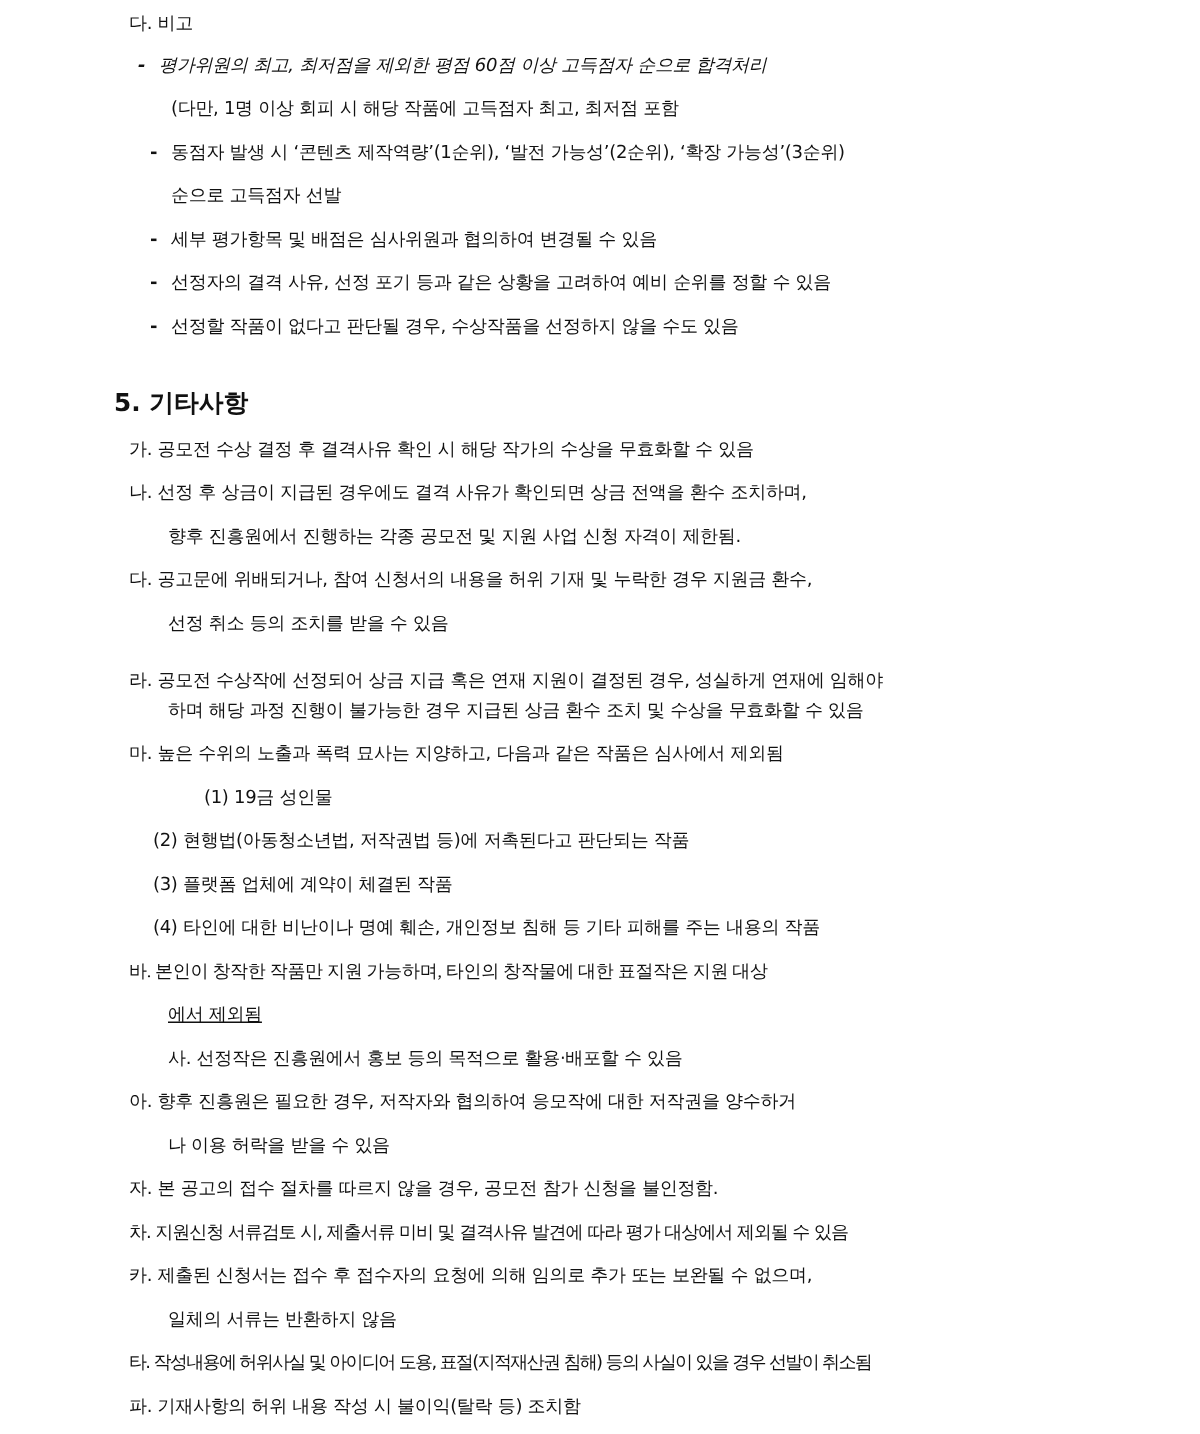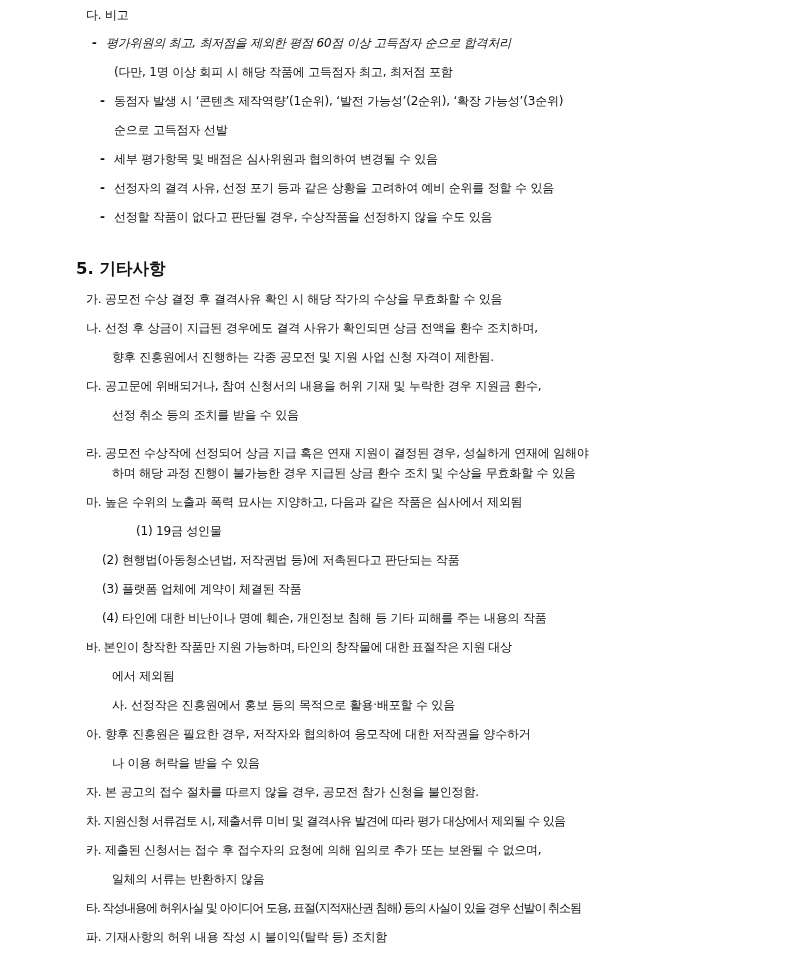--- a/index.html
+++ b/index.html
@@ -40,21 +40,21 @@
 <div class="line" style="left:86px; top:376px;">다. 공고문에 위배되거나, 참여 신청서의 내용을 허위 기재 및 누락한 경우 지원금 환수,</div>
 <div class="line" style="left:112px; top:405px;">선정 취소 등의 조치를 받을 수 있음</div>
 <div class="line" style="left:86px; top:443px;text-align:center;">라. 공모전 수상작에 선정되어 상금 지급 혹은 연재 지원이 결정된 경우, 성실하게 연재에 임해야</div>
 <div class="line" style="left:112px; top:463px;">하며 해당 과정 진행이 불가능한 경우 지급된 상금 환수 조치 및 수상을 무효화할 수 있음</div>
 <div class="line" style="left:86px; top:492px;">마. 높은 수위의 노출과 폭력 묘사는 지양하고, 다음과 같은 작품은 심사에서 제외됨</div>
 <div class="line" style="left:102px; top:521px;margin-left:34px;">(1) 19금 성인물</div>
 <div class="line" style="left:102px; top:550px;">(2) 현행법(아동청소년법, 저작권법 등)에 저촉된다고 판단되는 작품</div>
 <div class="line" style="left:102px; top:579px;">(3) 플랫폼 업체에 계약이 체결된 작품</div>
 <div class="line" style="left:102px; top:608px;">(4) 타인에 대한 비난이나 명예 훼손, 개인정보 침해 등 기타 피해를 주는 내용의 작품</div>
 <div class="line" style="left:86px; top:637px;font-family:Liberation Serif, serif;">바. 본인이 창작한 작품만 지원 가능하며, 타인의 창작물에 대한 표절작은 지원 대상</div>
-<div class="line" style="left:112px; top:666px;">에서 제외됨</div>
+<div class="line" style="left:112px; top:666px;text-decoration:underline;">에서 제외됨</div>
 <div class="line" style="left:100px; top:695px;margin-left:12px;">사. 선정작은 진흥원에서 홍보 등의 목적으로 활용·배포할 수 있음</div>
 <div class="line" style="left:86px; top:724px;">아. 향후 진흥원은 필요한 경우, 저작자와 협의하여 응모작에 대한 저작권을 양수하거</div>
 <div class="line" style="left:112px; top:753px;">나 이용 허락을 받을 수 있음</div>
 <div class="line" style="left:86px; top:782px;">자. 본 공고의 접수 절차를 따르지 않을 경우, 공모전 참가 신청을 불인정함.</div>
 <div class="line" style="left:86px; top:811px; letter-spacing:-0.7px;">차. 지원신청 서류검토 시, 제출서류 미비 및 결격사유 발견에 따라 평가 대상에서 제외될 수 있음</div>
 <div class="line" style="left:86px; top:840px;">카. 제출된 신청서는 접수 후 접수자의 요청에 의해 임의로 추가 또는 보완될 수 없으며,</div>
 <div class="line" style="left:112px; top:869px;">일체의 서류는 반환하지 않음</div>
 <div class="line" style="left:86px; top:898px; letter-spacing:-1.1px;">타. 작성내용에 허위사실 및 아이디어 도용, 표절(지적재산권 침해) 등의 사실이 있을 경우 선발이 취소됨</div>
 <div class="line" style="left:86px; top:927px;">파. 기재사항의 허위 내용 작성 시 불이익(탈락 등) 조치함</div>
 

